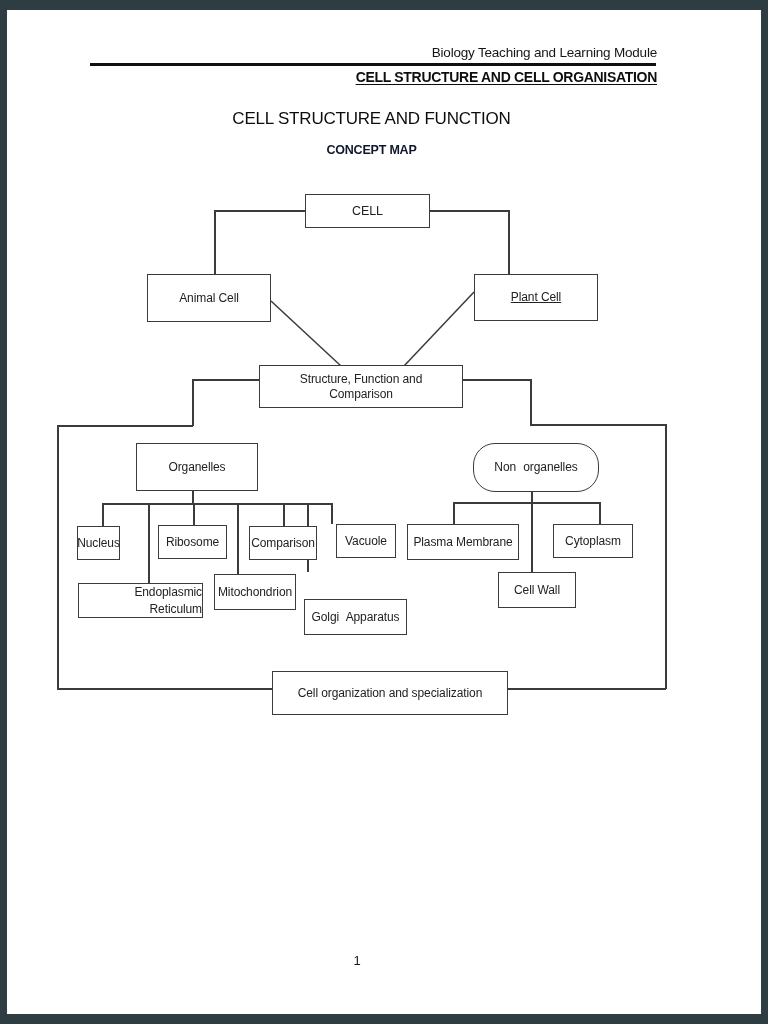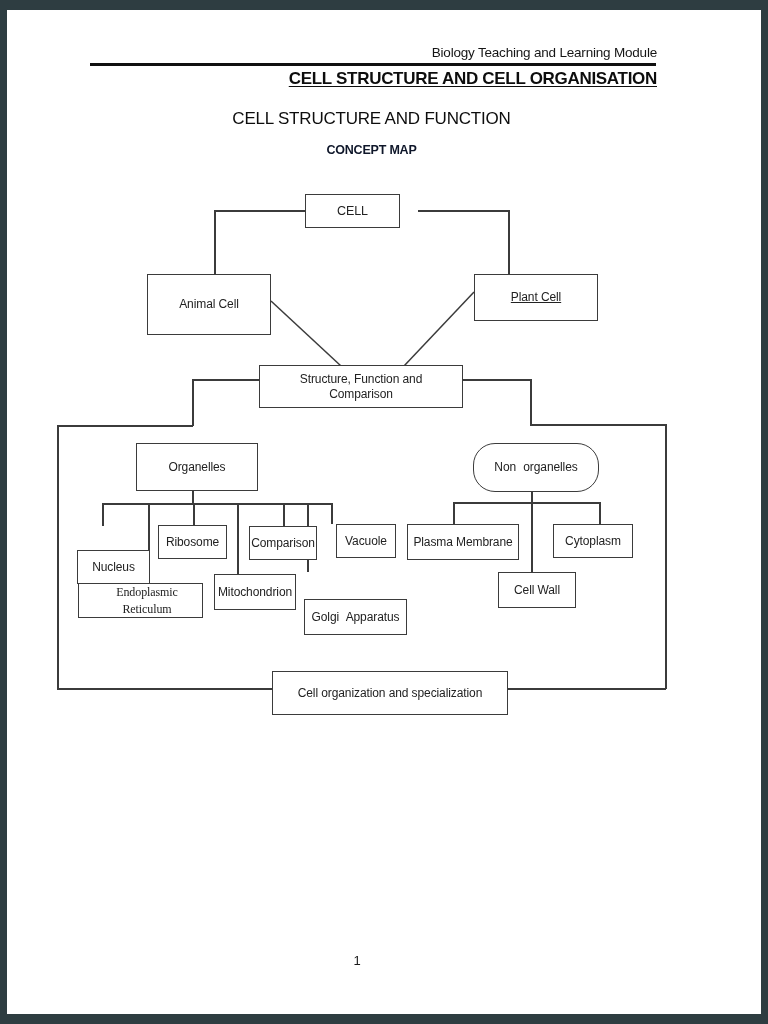--- a/index.html
+++ b/index.html
@@ -25,42 +25,42 @@
     position:absolute;top:45px;right:111px;
     font-size:13.5px;color:#151515;letter-spacing:-0.2px;
     white-space:nowrap;
   }
   .hdr-rule{
     position:absolute;left:90px;top:63px;width:566px;height:2.6px;
     background:#101010;
   }
   .hdr-chapter{
     position:absolute;top:69px;right:111px;
-    font-size:17px;font-weight:bold;color:#0d0d0d;letter-spacing:-0.3px;
+    font-size:14px;font-weight:bold;color:#0d0d0d;letter-spacing:-0.3px;
     text-decoration:underline;text-underline-offset:2px;text-decoration-thickness:1px;
     white-space:nowrap;
   }
   .title-band{position:absolute;left:0;width:743px;text-align:center;white-space:nowrap;}
   .title-main{top:109px;font-size:17px;font-weight:normal;color:#0d0d0d;letter-spacing:-0.2px;}
   .title-sub{top:143px;font-size:12.5px;font-weight:bold;color:#0f172a;letter-spacing:-0.2px;}
 
   .box{
     position:absolute;
     border:1.5px solid #3b3b3b;
     background:#ffffff;
     box-sizing:border-box;
     display:flex;flex-direction:column;
     align-items:center;justify-content:center;
     text-align:center;
     font-size:12px;color:#222222;
     line-height:15px;
     letter-spacing:-0.1px;
     z-index:10;
   }
-  .box.left-text{align-items:center;text-align:left;padding-left:13px;line-height:16.5px;font-family:Liberation Serif, serif;}
+  .box.left-text{align-items:flex-end;text-align:left;padding-left:13px;line-height:16.5px;}
   .wide-gap{word-spacing:4px;}
 
   .hline,.vline{position:absolute;background:#3b3b3b;z-index:5;}
   .hline{height:1.5px;}
   .vline{width:1.5px;}
 
   #diagonals{position:absolute;left:0;top:0;width:768px;height:1024px;z-index:5;}
 
   .page-num{
     position:absolute;top:953px;left:0;width:714px;
@@ -109,46 +109,46 @@
   <div class="vline" style="left:531px;top:491px;height:81px;"></div>
   <div class="hline" style="left:453px;top:502px;width:147px;"></div>
   <div class="vline" style="left:453px;top:502px;height:22px;"></div>
   <div class="vline" style="left:599px;top:502px;height:22px;"></div>
 
   <svg id="diagonals">
     <line x1="271" y1="301" x2="341" y2="366" stroke="#3b3b3b" stroke-width="1.5"></line>
     <line x1="474" y1="292" x2="404" y2="366" stroke="#3b3b3b" stroke-width="1.5"></line>
   </svg>
 
-  <div class="box" style="left:305px;top:194px;width:95px;height:34px;font-size:12.5px;">
+  <div class="box" style="left:305px;top:194px;width:125px;height:34px;font-size:12.5px;">
     <span>CELL</span>
   </div>
 
-  <div class="box" style="left:147px;top:274px;width:124px;height:61px;">
+  <div class="box" style="left:147px;top:274px;width:124px;height:48px;">
     <span>Animal Cell</span>
   </div>
 
   <div class="box" style="left:474px;top:274px;width:124px;height:47px;text-decoration:underline;">
     <span>Plant Cell</span>
   </div>
 
   <div class="box" style="left:259px;top:365px;width:204px;height:43px;">
     <span>Structure, Function and</span>
     <span>Comparison</span>
   </div>
 
   <div class="box" style="left:136px;top:443px;width:122px;height:48px;">
     <span>Organelles</span>
   </div>
 
   <div class="box wide-gap" style="left:473px;top:443px;width:126px;height:49px;border-radius:22px;">
     <span>Non organelles</span>
   </div>
 
-  <div class="box" style="left:77px;top:526px;width:73px;height:34px;margin-top:24px;">
+  <div class="box" style="left:77px;top:526px;width:43px;height:34px;">
     <span>Nucleus</span>
   </div>
 
   <div class="box" style="left:158px;top:525px;width:69px;height:34px;">
     <span>Ribosome</span>
   </div>
 
   <div class="box" style="left:249px;top:526px;width:68px;height:34px;">
     <span>Comparison</span>
   </div>

